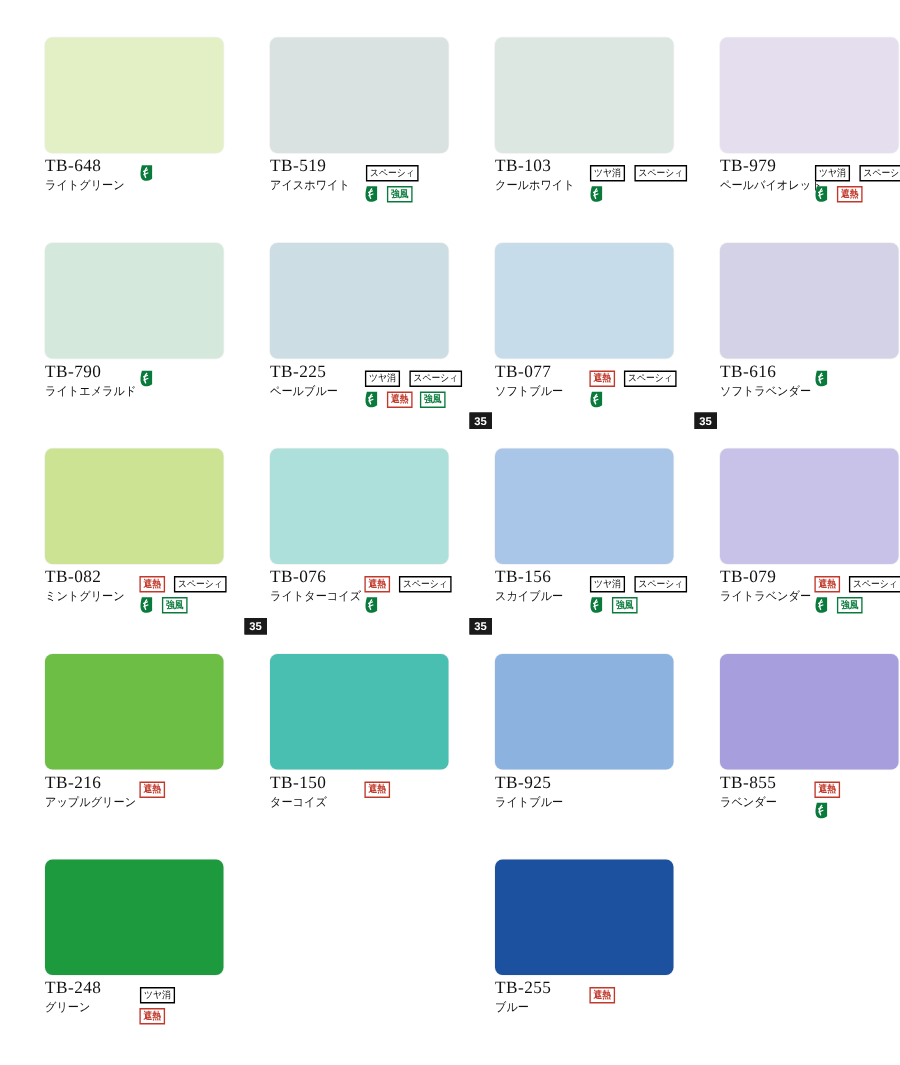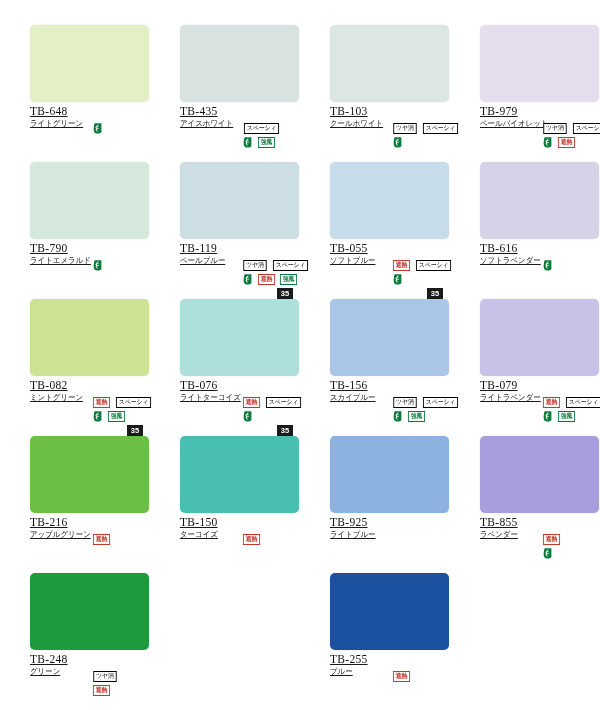--- a/index.html
+++ b/index.html
@@ -15,21 +15,20 @@
     color: #1a1a1a;
     overflow: hidden;
     position: relative;
   }
 
   #catalog {
     position: relative;
     width: 600px;
     height: 710px;
     padding: 0;
-    text-decoration: underline;
   }
 
   .swatch-row {
     display: flex;
     width: 600px;
     height: 137px;
     box-sizing: border-box;
   }
 
   .swatch-cell {
@@ -74,31 +73,31 @@
     line-height: 11px;
     white-space: nowrap;
     transform: scaleX(0.93);
     transform-origin: left center;
   }
 
   
   .badges {
     position: absolute;
     left: 62px;
-    top: 17px;
+    top: 4px;
     width: 86px;
   }
   .badge-line {
     display: flex;
     gap: 3px;
     align-items: center;
     height: 13px;
     margin-bottom: 1px;
   }
-  .badge-line.right { justify-content: center; }
+  .badge-line.right { justify-content: flex-end; }
 
   .badge {
     display: inline-flex;
     align-items: center;
     justify-content: center;
     height: 11px;
     padding: 0 2px;
     border: 1px solid #000;
     background: #fff;
     font-family: "DejaVu Sans", sans-serif;
@@ -151,21 +150,21 @@
                   <path d="M3.4 5.4 L6.6 4.2 M3.6 7.4 L6.9 6.2" stroke="#ffffff" stroke-width="0.8" fill="none"></path>
                 </svg>
               </span>
             </div>
           </div>
         </div>
       </div>
       <div class="swatch-cell">
         <div class="chip" style="background: rgb(217, 226, 224);"></div>
         <div class="info">
-          <div class="code">TB-435</div>
+          <div class="code">TB-519</div>
           <div class="name">アイスホワイト</div>
           <div class="badges">
             <div class="badge-line">
               <span class="badge spacey">スペーシィ</span>
             </div>
             <div class="badge-line">
               <span class="leaf">
                 <svg width="12" height="13" viewBox="0 0 12 13">
                   <path d="M2.6 1.2 L9.4 1.2 L9.4 10.2 C9.4 10.2 6.6 12.4 3.6 11.2 C1.2 10.2 1.2 6.0 2.6 1.2 Z" fill="#0a7a3c"></path>
                   <path d="M6.0 2.6 C4.2 4.4 4.0 7.2 5.2 9.6" stroke="#ffffff" stroke-width="0.9" fill="none"></path>
@@ -239,21 +238,21 @@
                   <path d="M3.4 5.4 L6.6 4.2 M3.6 7.4 L6.9 6.2" stroke="#ffffff" stroke-width="0.8" fill="none"></path>
                 </svg>
               </span>
             </div>
           </div>
         </div>
       </div>
       <div class="swatch-cell">
         <div class="chip" style="background: rgb(204, 221, 228);"></div>
         <div class="info">
-          <div class="code">TB-119</div>
+          <div class="code">TB-225</div>
           <div class="name">ペールブルー</div>
           <div class="badges">
             <div class="badge-line">
               <span class="badge matte">ツヤ消</span>
               <span class="badge spacey">スペーシィ</span>
             </div>
             <div class="badge-line">
               <span class="leaf">
                 <svg width="12" height="13" viewBox="0 0 12 13">
                   <path d="M2.6 1.2 L9.4 1.2 L9.4 10.2 C9.4 10.2 6.6 12.4 3.6 11.2 C1.2 10.2 1.2 6.0 2.6 1.2 Z" fill="#0a7a3c"></path>
@@ -266,21 +265,21 @@
             </div>
             <div class="badge-line right">
               <span class="badge num35">35</span>
             </div>
           </div>
         </div>
       </div>
       <div class="swatch-cell">
         <div class="chip" style="background: rgb(199, 220, 234);"></div>
         <div class="info">
-          <div class="code">TB-055</div>
+          <div class="code">TB-077</div>
           <div class="name">ソフトブルー</div>
           <div class="badges">
             <div class="badge-line">
               <span class="badge heat">遮熱</span>
               <span class="badge spacey">スペーシィ</span>
             </div>
             <div class="badge-line">
               <span class="leaf">
                 <svg width="12" height="13" viewBox="0 0 12 13">
                   <path d="M2.6 1.2 L9.4 1.2 L9.4 10.2 C9.4 10.2 6.6 12.4 3.6 11.2 C1.2 10.2 1.2 6.0 2.6 1.2 Z" fill="#0a7a3c"></path>

